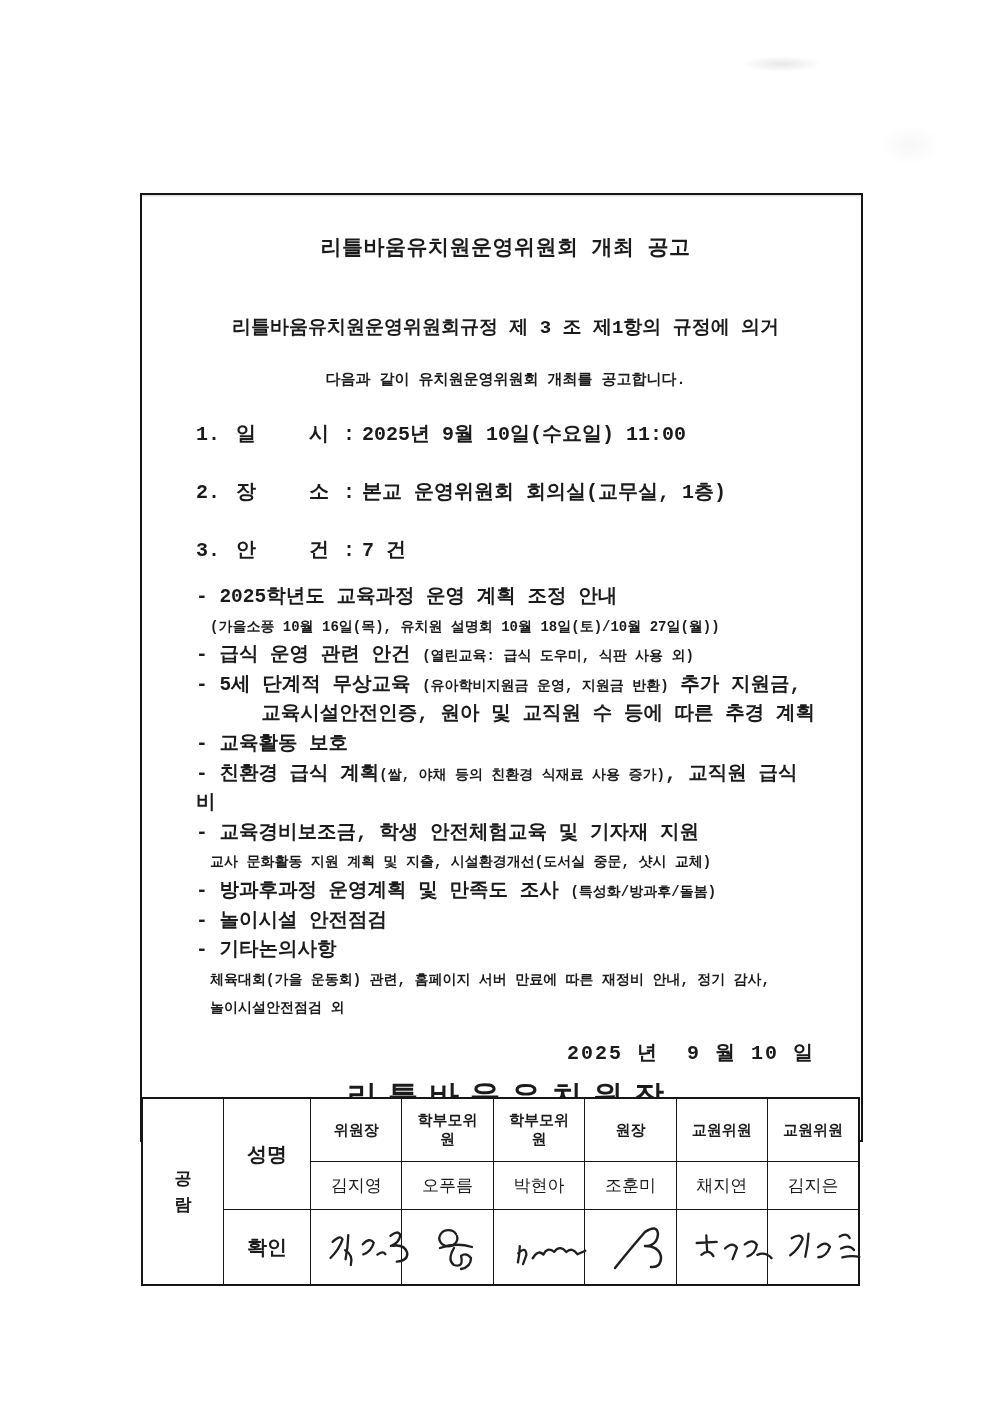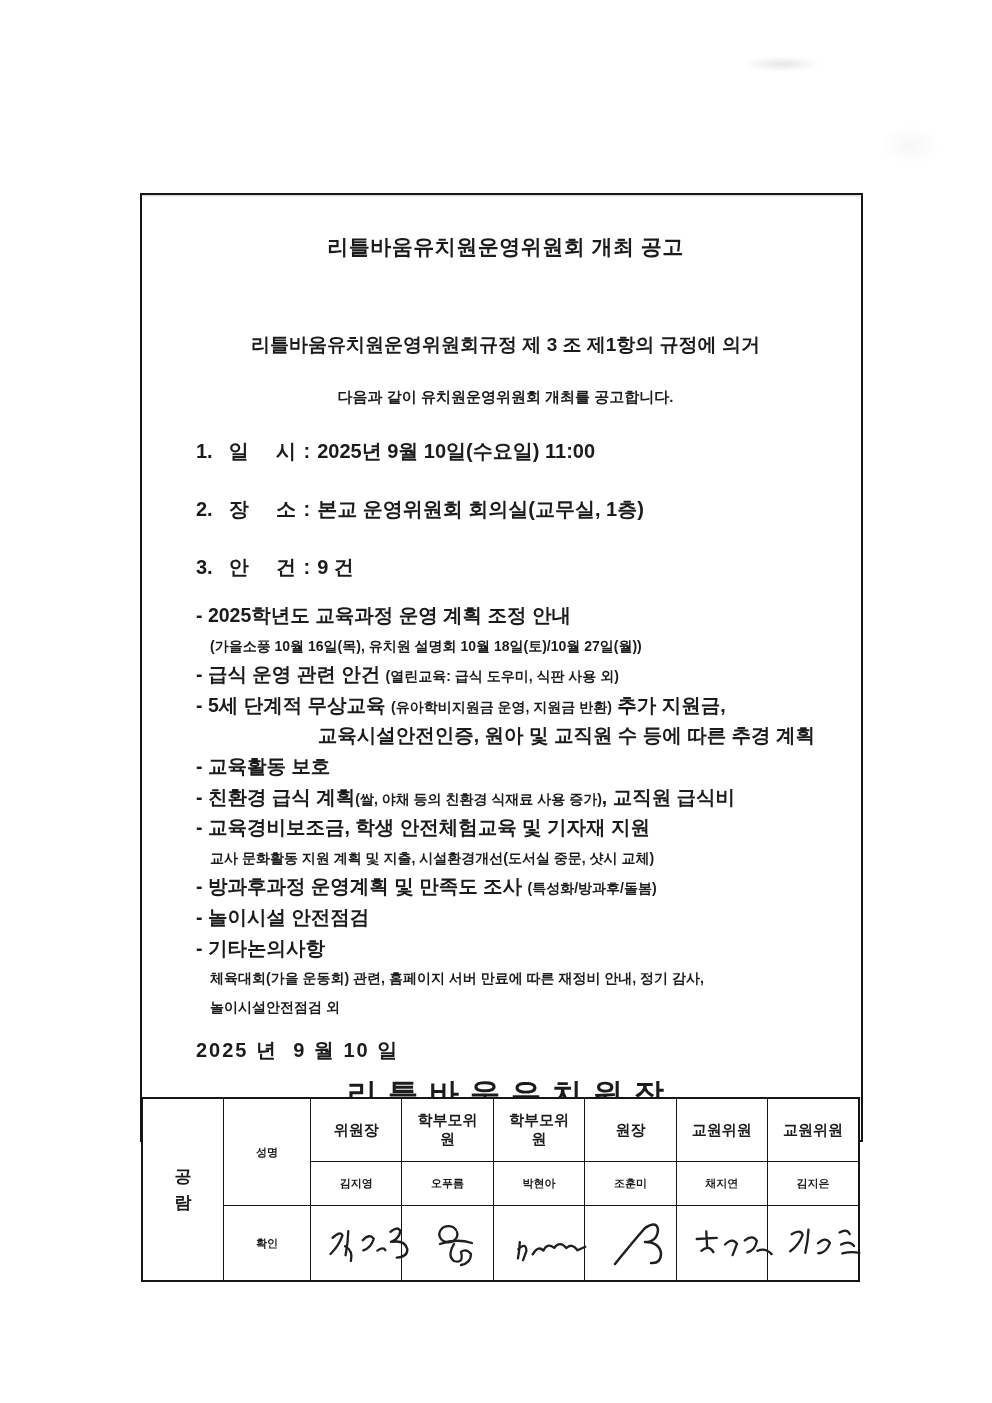--- a/index.html
+++ b/index.html
@@ -15,58 +15,59 @@
   .smudge{position:absolute;left:742px;top:56px;width:80px;height:16px;
     background:radial-gradient(ellipse at center,rgba(170,170,170,.28),rgba(170,170,170,0) 70%);}
   .smudge2{position:absolute;left:880px;top:125px;width:60px;height:40px;
     background:radial-gradient(ellipse at center,rgba(200,200,200,.15),rgba(200,200,200,0) 70%);}
 
   
   .doc-box{
     position:absolute;left:140px;top:193px;width:723px;height:949px;
     border:2.5px solid #151515;background:#fff;box-sizing:border-box;
     box-shadow:inset 0 3px 0 -1.5px #15151522;
+    font-family:Liberation Mono, monospace;
   }
   .doc-content{padding:36px 46px 0 54px;}
   .pre{white-space:pre-wrap;}
 
   .title{text-align:center;font-size:21px;font-weight:700;letter-spacing:.5px;margin-top:2px;}
-  .intro1{text-align:center;font-size:19px;font-weight:700;margin-top:71px;}
+  .intro1{text-align:center;font-size:19px;font-weight:700;margin-top:53px;}
   .intro2{text-align:center;font-size:15px;font-weight:700;margin-top:30px;}
 
   .num-item{margin-top:31px;font-size:20px;font-weight:700;}
   .num-item .num{margin-right:16px;}
   .num-item .lbl{margin-right:6px;letter-spacing:1px;}
   .num-item:first-of-type{margin-top:34px;}
 
   .agenda{margin-top:20px;}
   .agenda-line{line-height:28.6px;font-weight:700;}
   .big{font-size:19.5px;font-weight:700;}
   .small{font-size:14px;font-weight:700;}
   .note-indent{padding-left:14px;}
   .cont-indent{padding-left:22px;text-align:right;}
 
-  .date-line{text-align:left;font-size:20px;font-weight:700;margin-top:16px;letter-spacing:2px;}
+  .date-line{text-align:right;font-size:20px;font-weight:700;margin-top:16px;letter-spacing:2px;}
   .signer-line{text-align:center;font-size:30px;font-weight:700;margin-top:10px;letter-spacing:11px;padding-left:11px;}
 
   
   .approval{
     position:absolute;left:141px;top:1097px;width:719px;
     border-collapse:collapse;table-layout:fixed;background:#fff;
   }
   .approval td{border:1.6px solid #161616;text-align:center;vertical-align:middle;padding:12px;}
   .approval{border:2.5px solid #161616;}
   .col-gonglam{width:56px;}
   .col-rowlabel{width:62px;}
   .row-roles{height:36px;}
   .row-names{height:44px;}
   .row-sign{height:58px;}
   .role-cell{font-size:15px;font-weight:700;}
-  .name-cell{font-size:11px;font-weight:700;}
-  .rowlabel-cell{font-size:11px;font-weight:700;}
+  .name-cell{font-size:17px;font-weight:400;}
+  .rowlabel-cell{font-size:20px;font-weight:700;}
   .gonglam-cell{font-size:17px;font-weight:700;line-height:26px;}
   .sig-svg{display:block;margin:2px auto 0;}
 </style>
 </head>
 <body>
 
 <div class="page">
   <div class="smudge"></div>
   <div class="smudge2"></div>
 
@@ -77,21 +78,21 @@
       <div class="intro1 pre">리틀바움유치원운영위원회규정 제 3 조 제1항의 규정에 의거</div>
       <div class="intro2 pre">다음과 같이 유치원운영위원회 개최를 공고합니다.</div>
 
       <div class="num-item">
         <span class="num pre">1.</span><span class="lbl pre">일    시 :</span><span class="val pre">2025년 9월 10일(수요일) 11:00</span>
       </div>
       <div class="num-item">
         <span class="num pre">2.</span><span class="lbl pre">장    소 :</span><span class="val pre">본교 운영위원회 회의실(교무실, 1층)</span>
       </div>
       <div class="num-item">
-        <span class="num pre">3.</span><span class="lbl pre">안    건 :</span><span class="val pre">9 건</span>
+        <span class="num pre">3.</span><span class="lbl pre">안    건 :</span><span class="val pre">7 건</span>
       </div>
 
       <div class="agenda">
         <div class="agenda-line"><span class="big pre">- 2025학년도 교육과정 운영 계획 조정 안내</span></div>
         <div class="agenda-line note-indent"><span class="small pre">(가을소풍 10월 16일(목), 유치원 설명회 10월 18일(토)/10월 27일(월))</span></div>
         <div class="agenda-line"><span class="big pre">- 급식 운영 관련 안건 </span><span class="small pre">(열린교육: 급식 도우미, 식판 사용 외)</span></div>
         <div class="agenda-line"><span class="big pre">- 5세 단계적 무상교육 </span><span class="small pre">(유아학비지원금 운영, 지원금 반환)</span><span class="big pre"> 추가 지원금,</span></div>
         <div class="agenda-line cont-indent"><span class="big pre">교육시설안전인증, 원아 및 교직원 수 등에 따른 추경 계획</span></div>
         <div class="agenda-line"><span class="big pre">- 교육활동 보호</span></div>
         <div class="agenda-line"><span class="big pre">- 친환경 급식 계획</span><span class="small pre">(쌀, 야채 등의 친환경 식재료 사용 증가)</span><span class="big pre">, 교직원 급식비</span></div>

